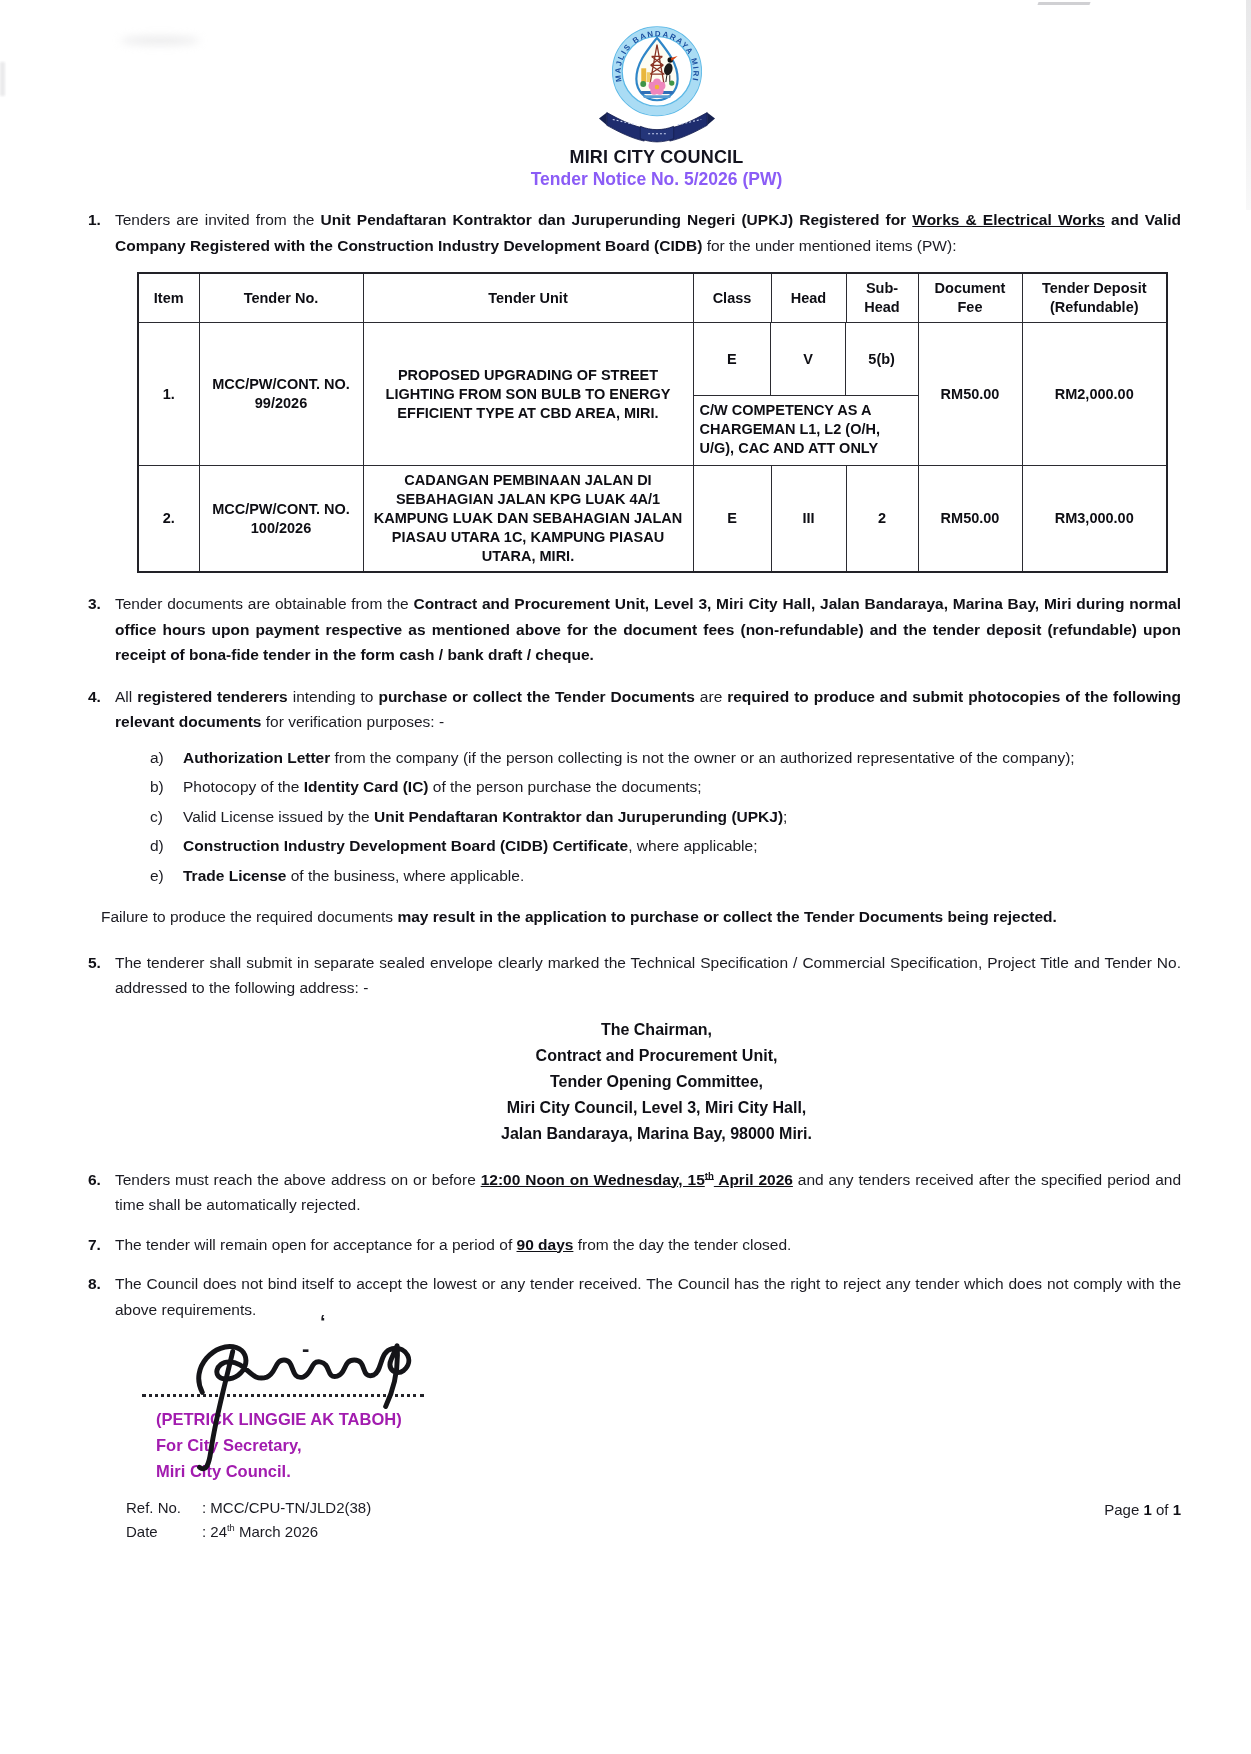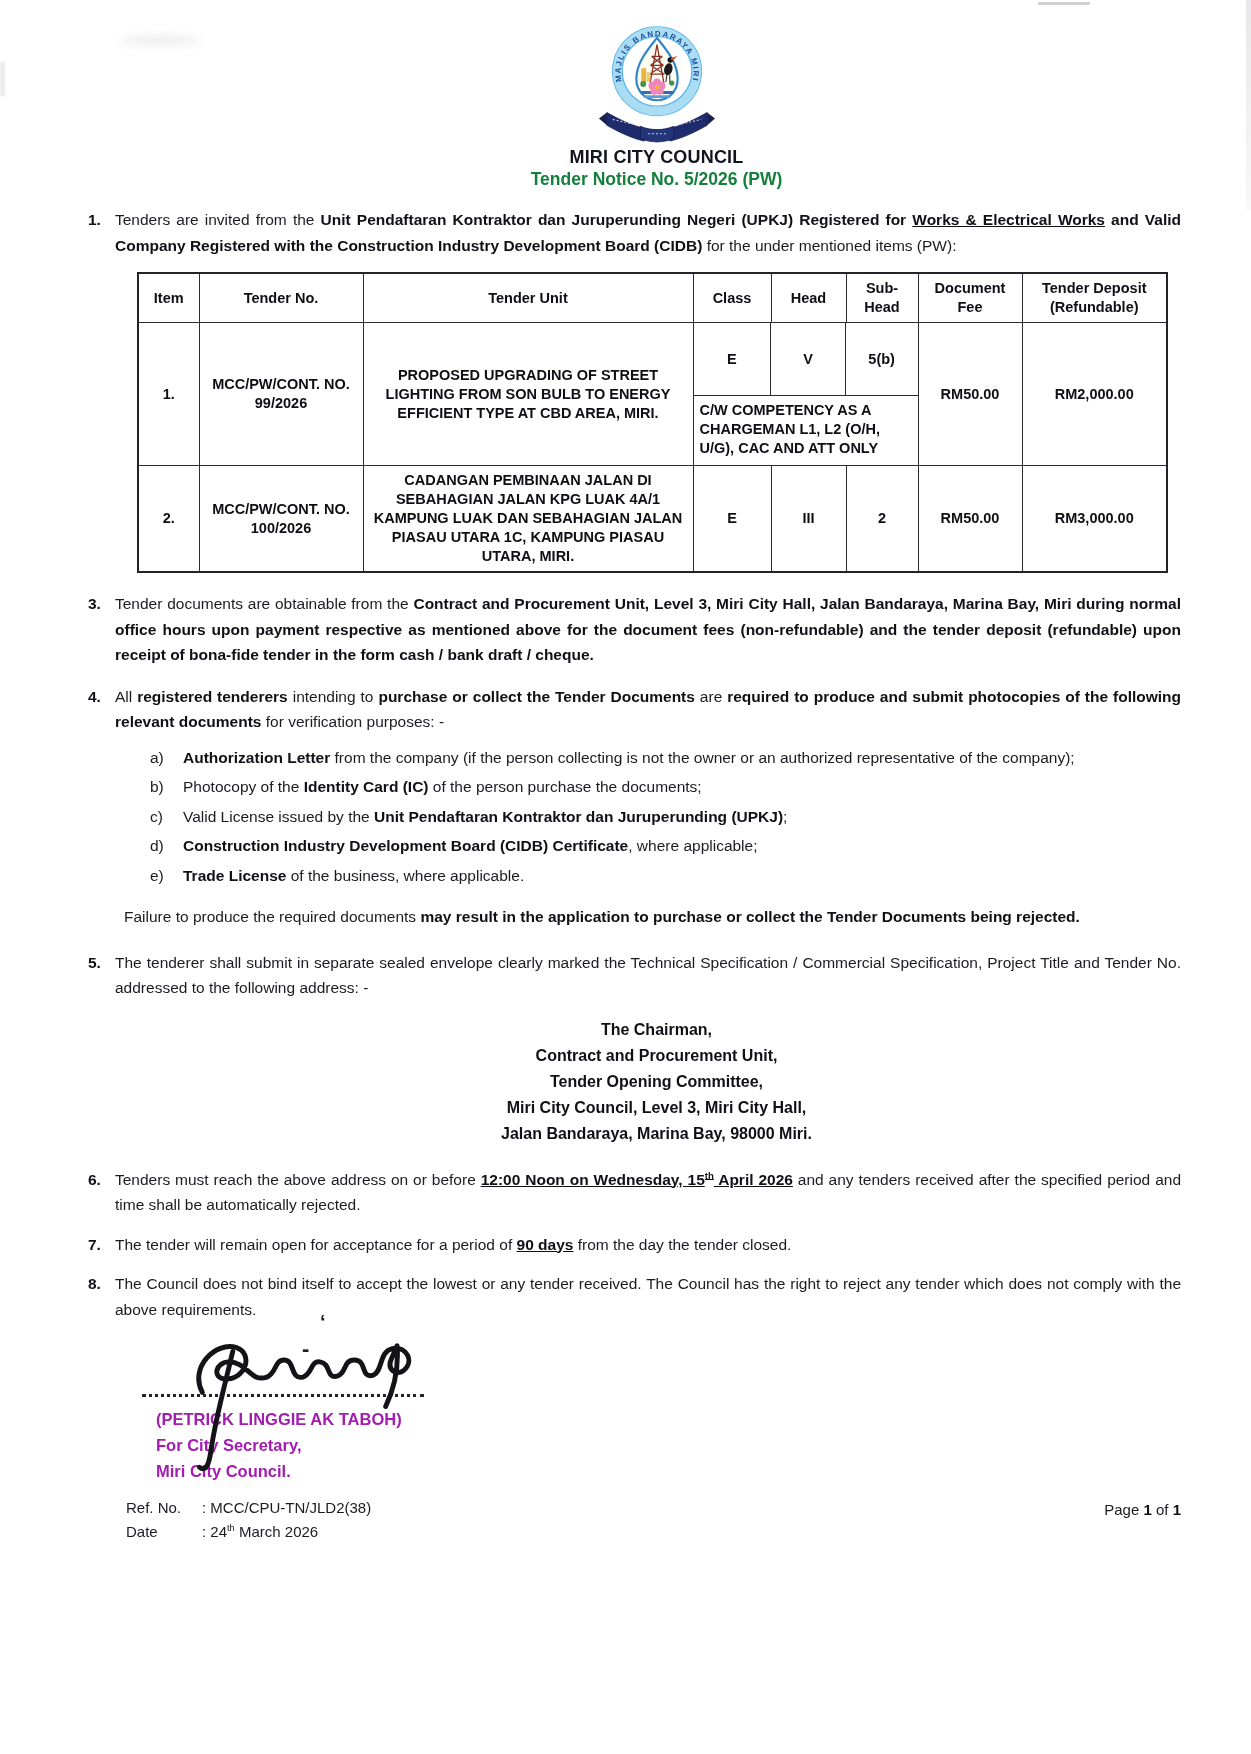--- a/index.html
+++ b/index.html
@@ -17,21 +17,21 @@
   }
   .b{font-weight:bold;color:#101016;}
   .u{text-decoration:underline;}
   .i{font-style:italic;}
   sup{font-size:0.62em;vertical-align:super;line-height:0;}
 
   
   .doc-header{text-align:center;transform:translateX(22px);}
   .crest{display:block;margin:0 auto;}
   .org-name{font-weight:bold;color:#14141f;font-size:18px;line-height:22px;letter-spacing:.2px;margin-top:2px;}
-  .notice-title{font-weight:bold;color:#15803d;font-size:17.5px;line-height:23px;}
+  .notice-title{font-weight:bold;color:#8b5cf6;font-size:17.5px;line-height:23px;}
 
   
   .para{display:flex;margin-top:16px;}
   .para .num{flex:0 0 27px;font-weight:bold;color:#101016;}
   .para .txt{flex:1;text-align:justify;}
 
   
   table.tender{
     border-collapse:collapse;
     margin:14px 0 0 49px;
@@ -50,21 +50,21 @@
   .trio-top > div{display:flex;align-items:center;justify-content:center;border-right:1.6px solid #2b2b31;}
   .trio-top > div.last{border-right:none;}
   .trio-note{padding:5px 6px 7px;text-align:left;}
 
   
   .sublist{margin:10px 0 0 62px;}
   .subitem{display:flex;margin-top:4px;}
   .subitem .marker{flex:0 0 33px;}
   .subitem .stxt{flex:1;text-align:justify;}
 
-  .note{margin:16px 0 0 36px;text-align:justify;}
+  .note{margin:16px 0 0 13px;text-align:justify;}
 
   .address{margin-top:16px;text-align:center;font-weight:bold;color:#101016;font-size:16px;line-height:26px;transform:translateX(22px);}
 
   .motto{margin:18px 0 0 38px;font-weight:bold;color:#101016;font-size:16px;line-height:26px;}
 
   
   .sig-zone{position:relative;margin-left:38px;height:152px;}
   .sig-mark-a{position:absolute;left:194px;top:-12px;font-size:20px;font-weight:bold;}
   .sig-mark-b{position:absolute;left:176px;top:14px;font-size:22px;font-weight:bold;}
   .signature-svg{position:absolute;left:42px;top:0px;pointer-events:none;z-index:2;}

